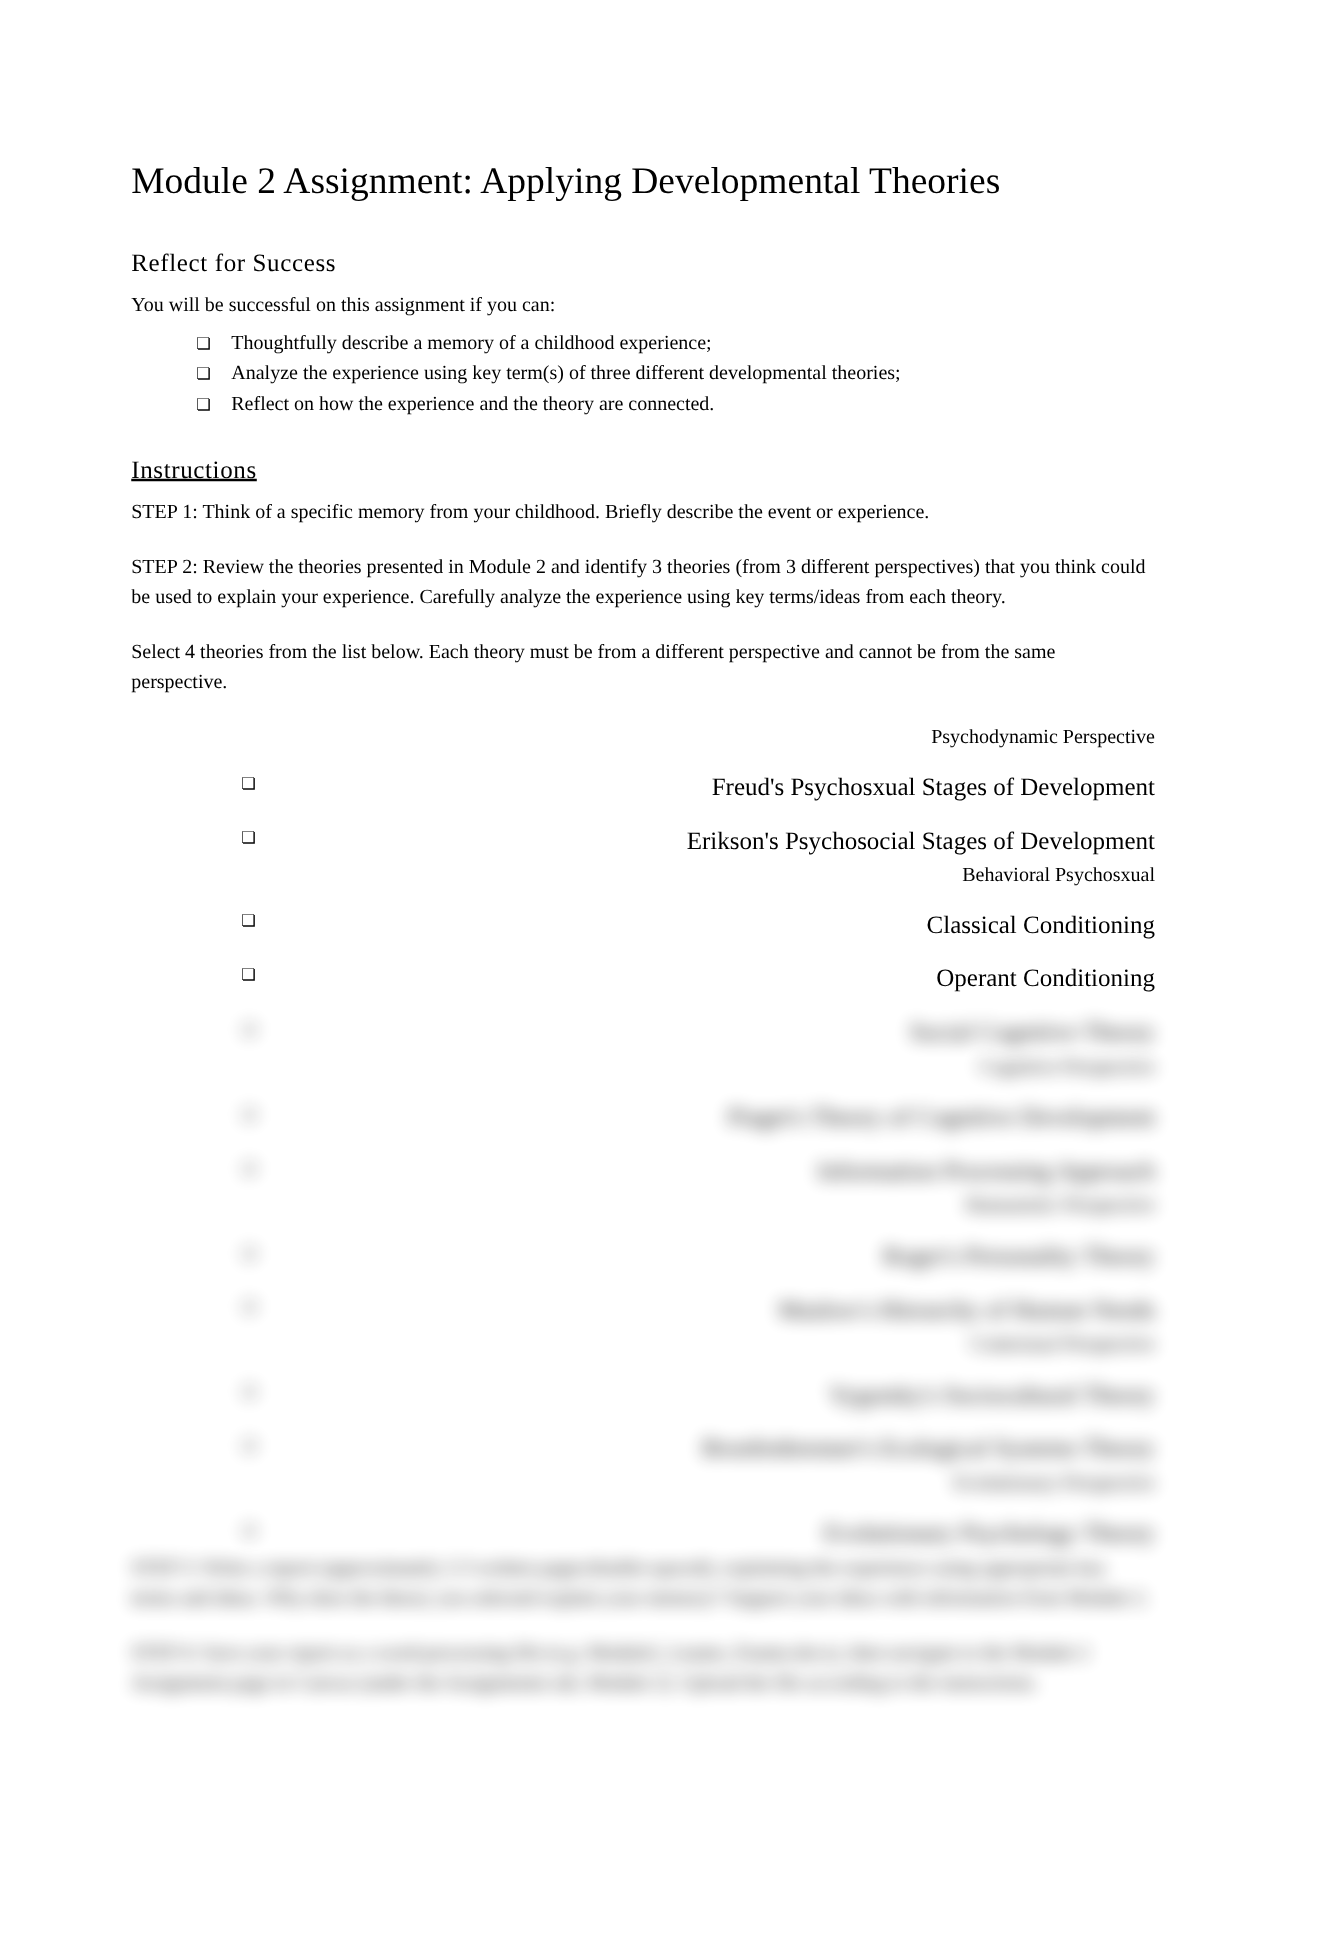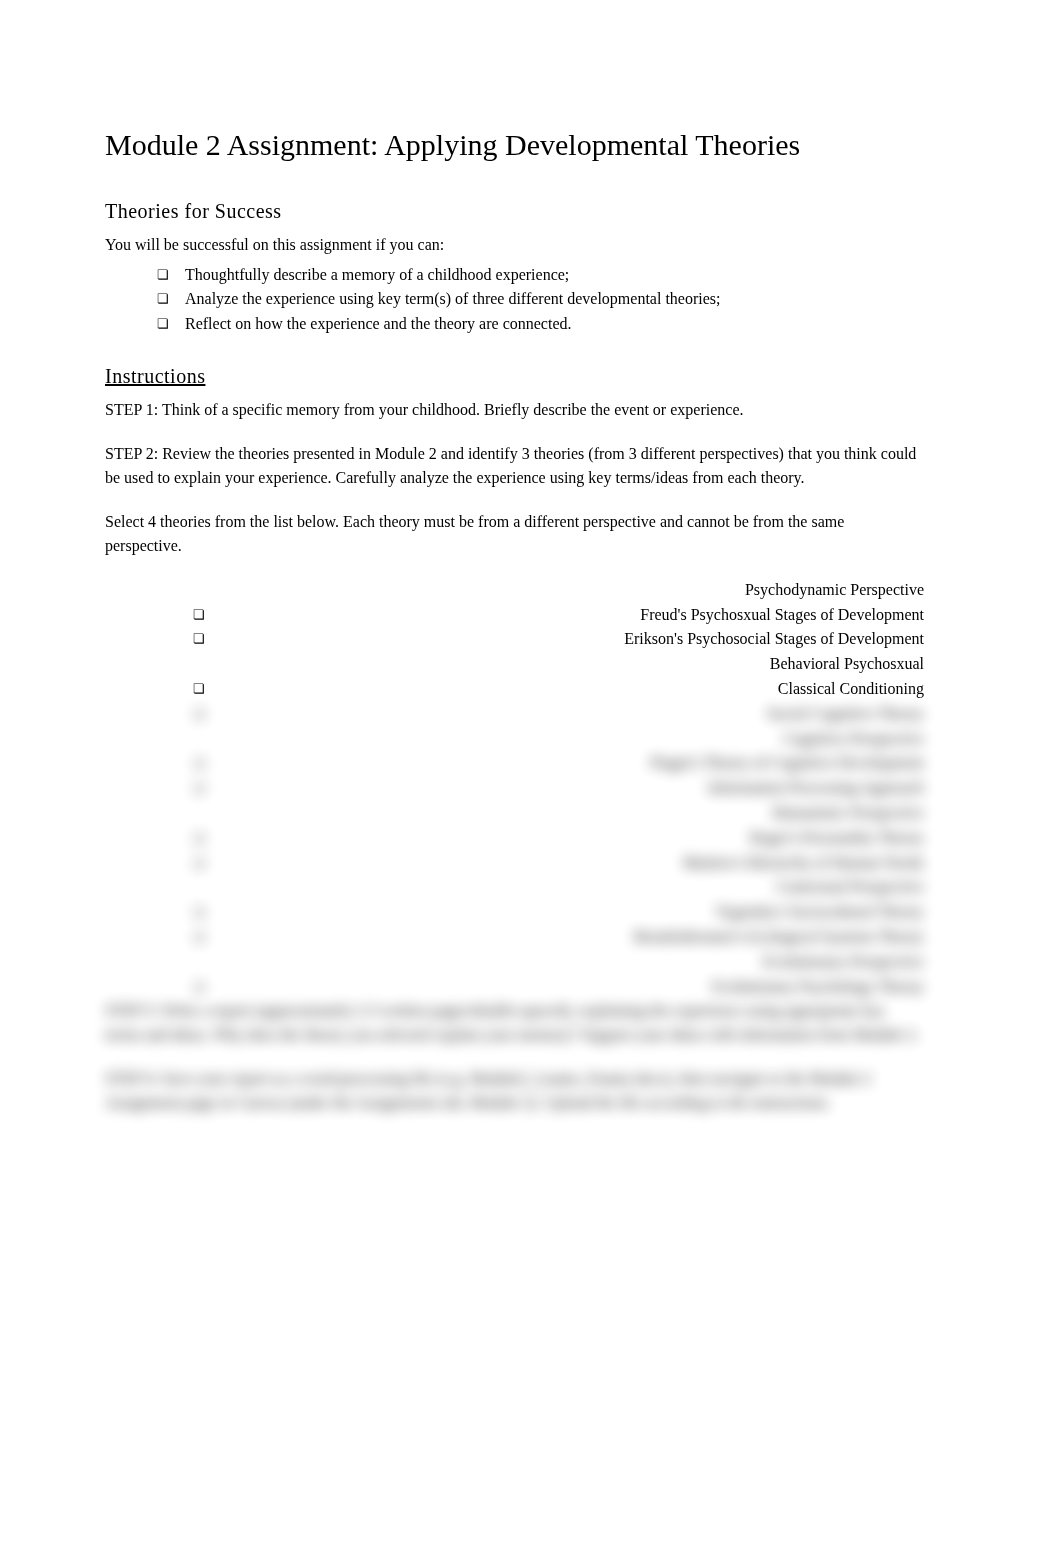--- a/index.html
+++ b/index.html
@@ -67,24 +67,25 @@
     font-size: 16px;
     line-height: 1.55;
     margin: 0;
   }
   .innerlist {
     list-style: none;
     padding: 0 0 0 36px;
     margin: 0;
   }
   .innerlist li {
-    font-size: 16px;
+    font-size: 20px;
     line-height: 1.55;
     position: relative;
     padding-left: 28px;
+    margin-top: 12px;
   }
   .innerlist li::before {
     content: "❏";
     position: absolute;
     left: 0;
     top: 0;
     font-size: 13px;
     line-height: 1.9;
   }
   .blurred {
@@ -99,21 +100,21 @@
     margin-top: 22px;
   }
 </style>
 </head>
 <body>
 
 <div class="page">
 
   <h1 class="title">Module 2 Assignment: Applying Developmental Theories</h1>
 
-  <h2 class="section">Theories for Success</h2>
+  <h2 class="section">Reflect for Success</h2>
   <p class="body intro">You will be successful on this assignment if you can:</p>
   <ul class="checklist">
     <li>Thoughtfully describe a memory of a childhood experience;</li>
     <li>Analyze the experience using key term(s) of three different developmental theories;</li>
     <li>Reflect on how the experience and the theory are connected.</li>
   </ul>
 
   <h2 class="section instr-heading">Instructions</h2>
   <p class="body">STEP 1: Think of a specific memory from your childhood. Briefly describe the event or experience.</p>
   <p class="body">STEP 2: Review the theories presented in Module 2 and identify 3 theories (from 3 different perspectives) that you think could be used to explain your experience. Carefully analyze the experience using key terms/ideas from each theory.</p>
@@ -123,20 +124,21 @@
 
     <p class="persp-label">Psychodynamic Perspective</p>
     <ul class="innerlist">
       <li>Freud's Psychosxual Stages of Development</li>
       <li>Erikson's Psychosocial Stages of Development</li>
     </ul>
 
     <p class="persp-label">Behavioral Psychosxual</p>
     <ul class="innerlist">
       <li>Classical Conditioning</li>
+      <li>Operant Conditioning</li>
       <li class="blurred">Social Cognitive Theory</li>
     </ul>
 
     <div class="blurred">
       <p class="persp-label">Cognitive Perspective</p>
       <ul class="innerlist">
         <li>Piaget's Theory of Cognitive Development</li>
         <li>Information Processing Approach</li>
       </ul>
 

